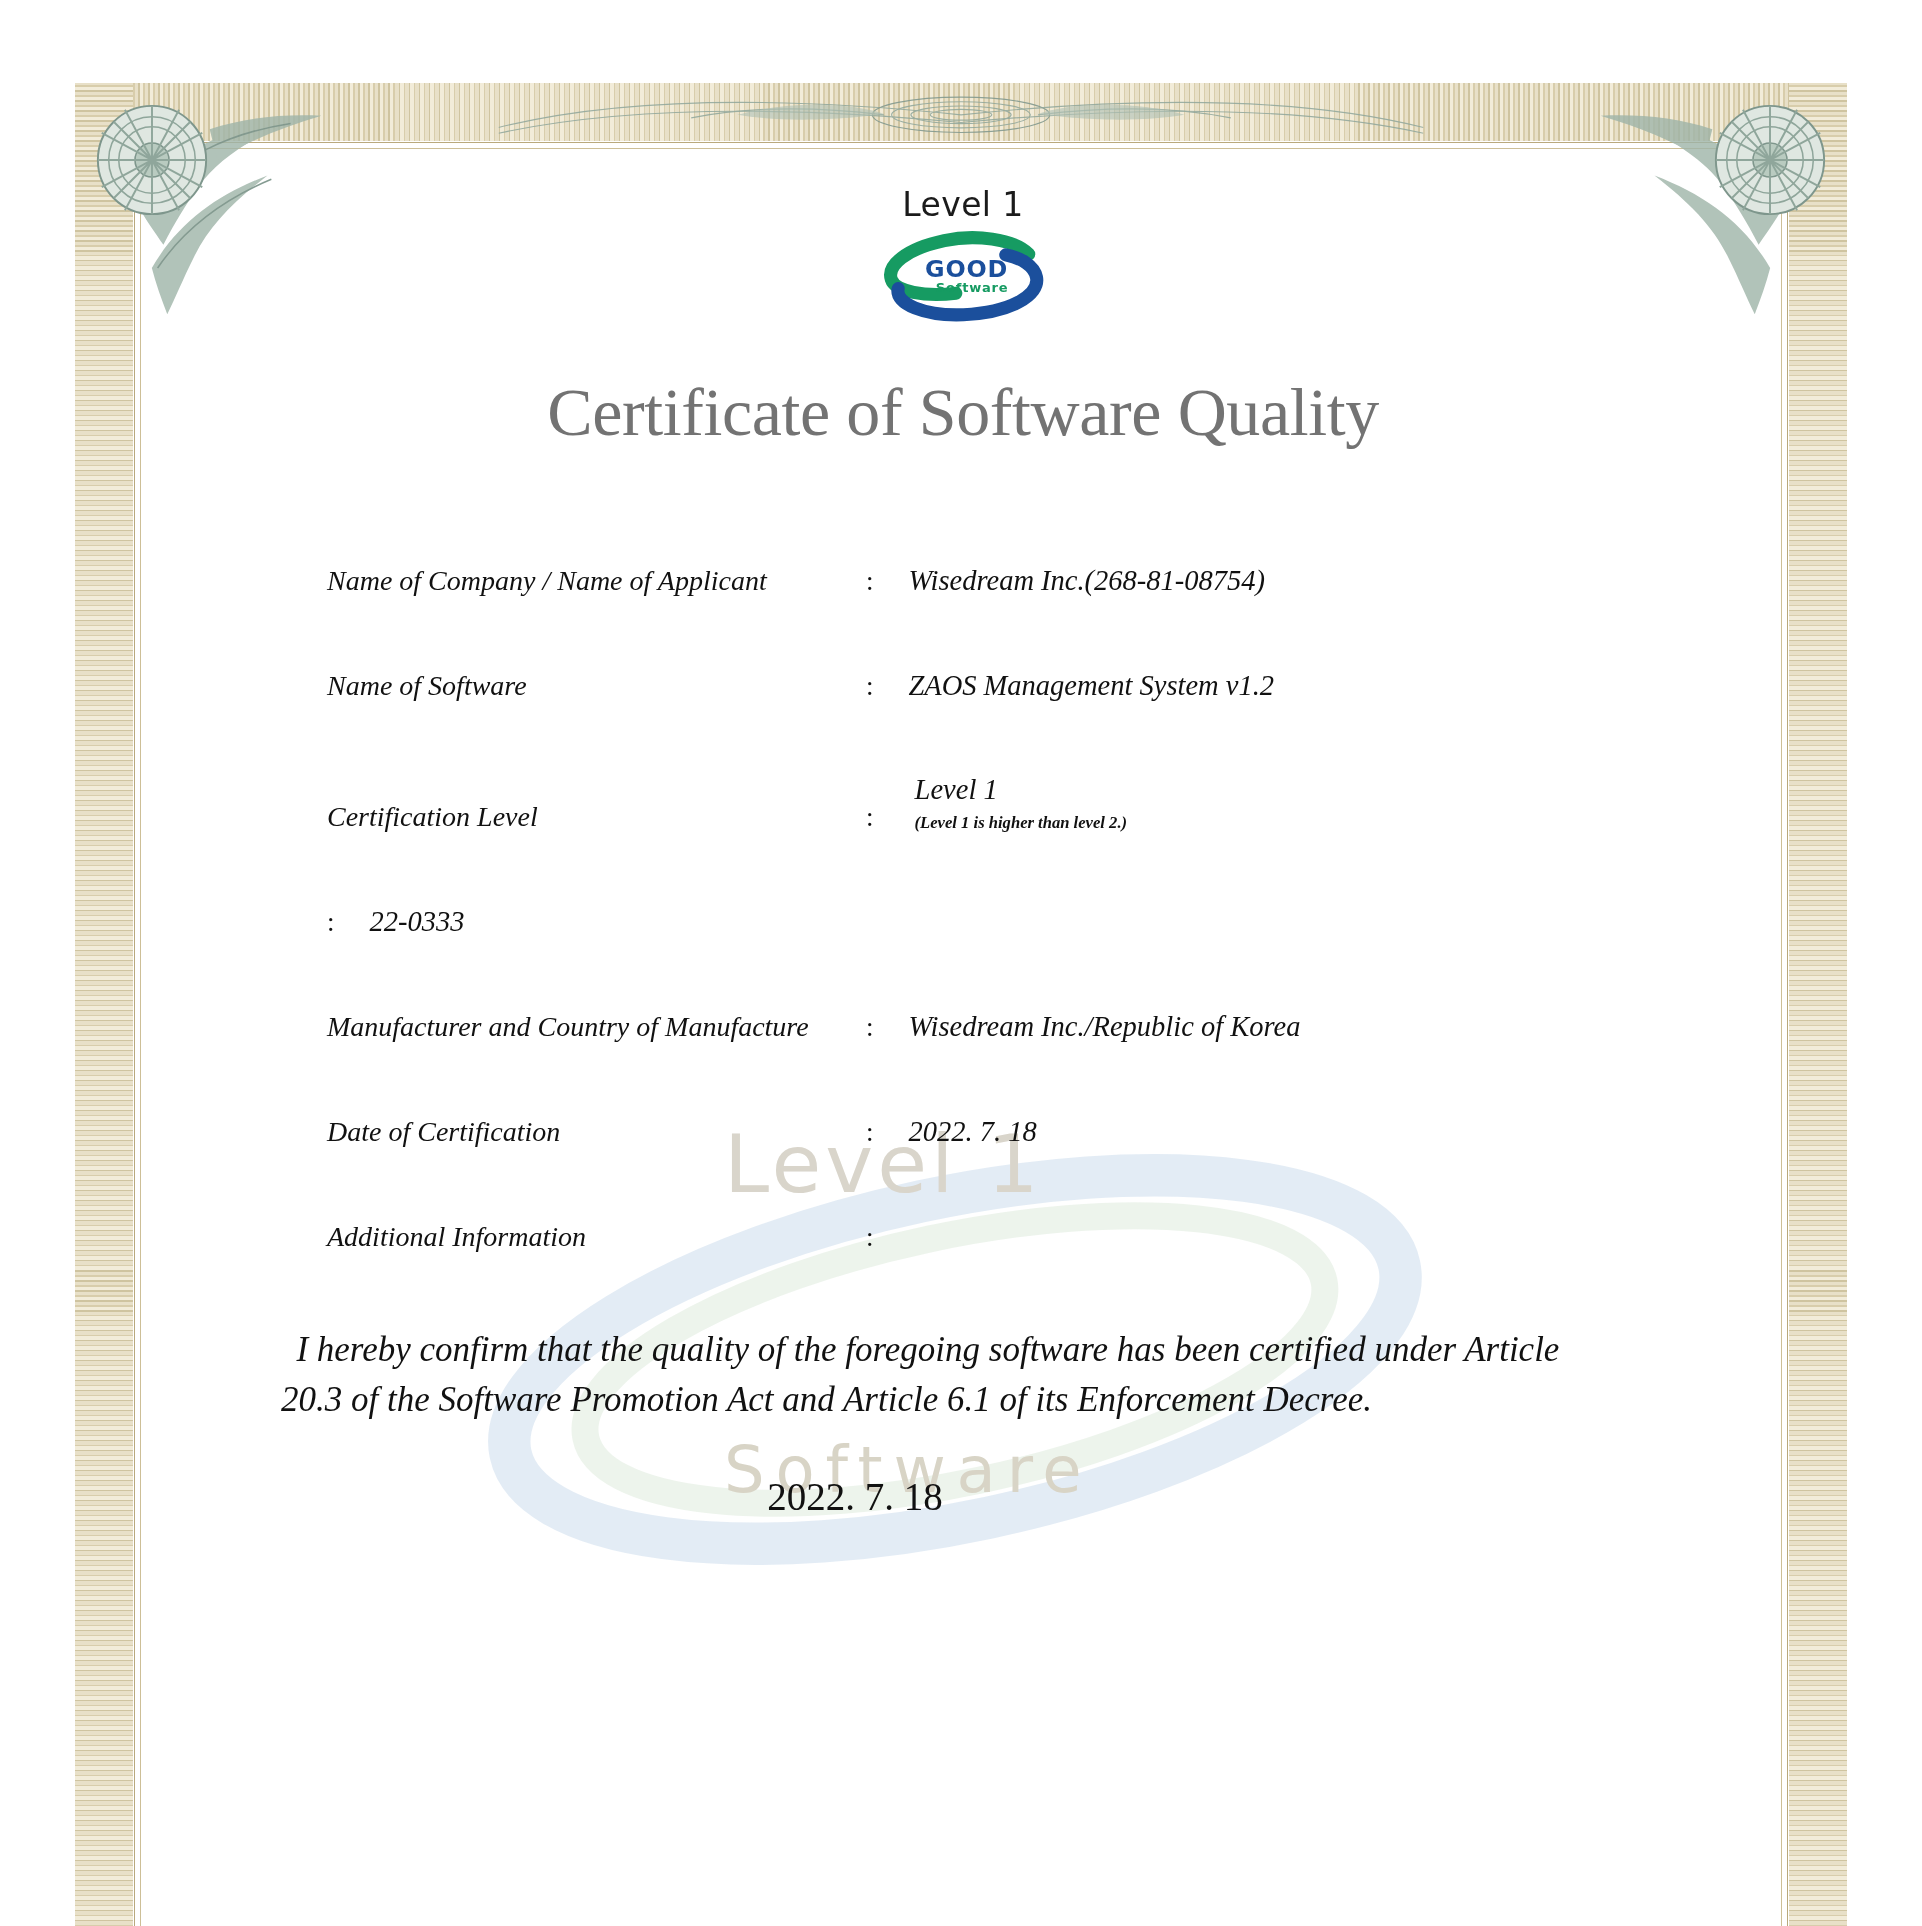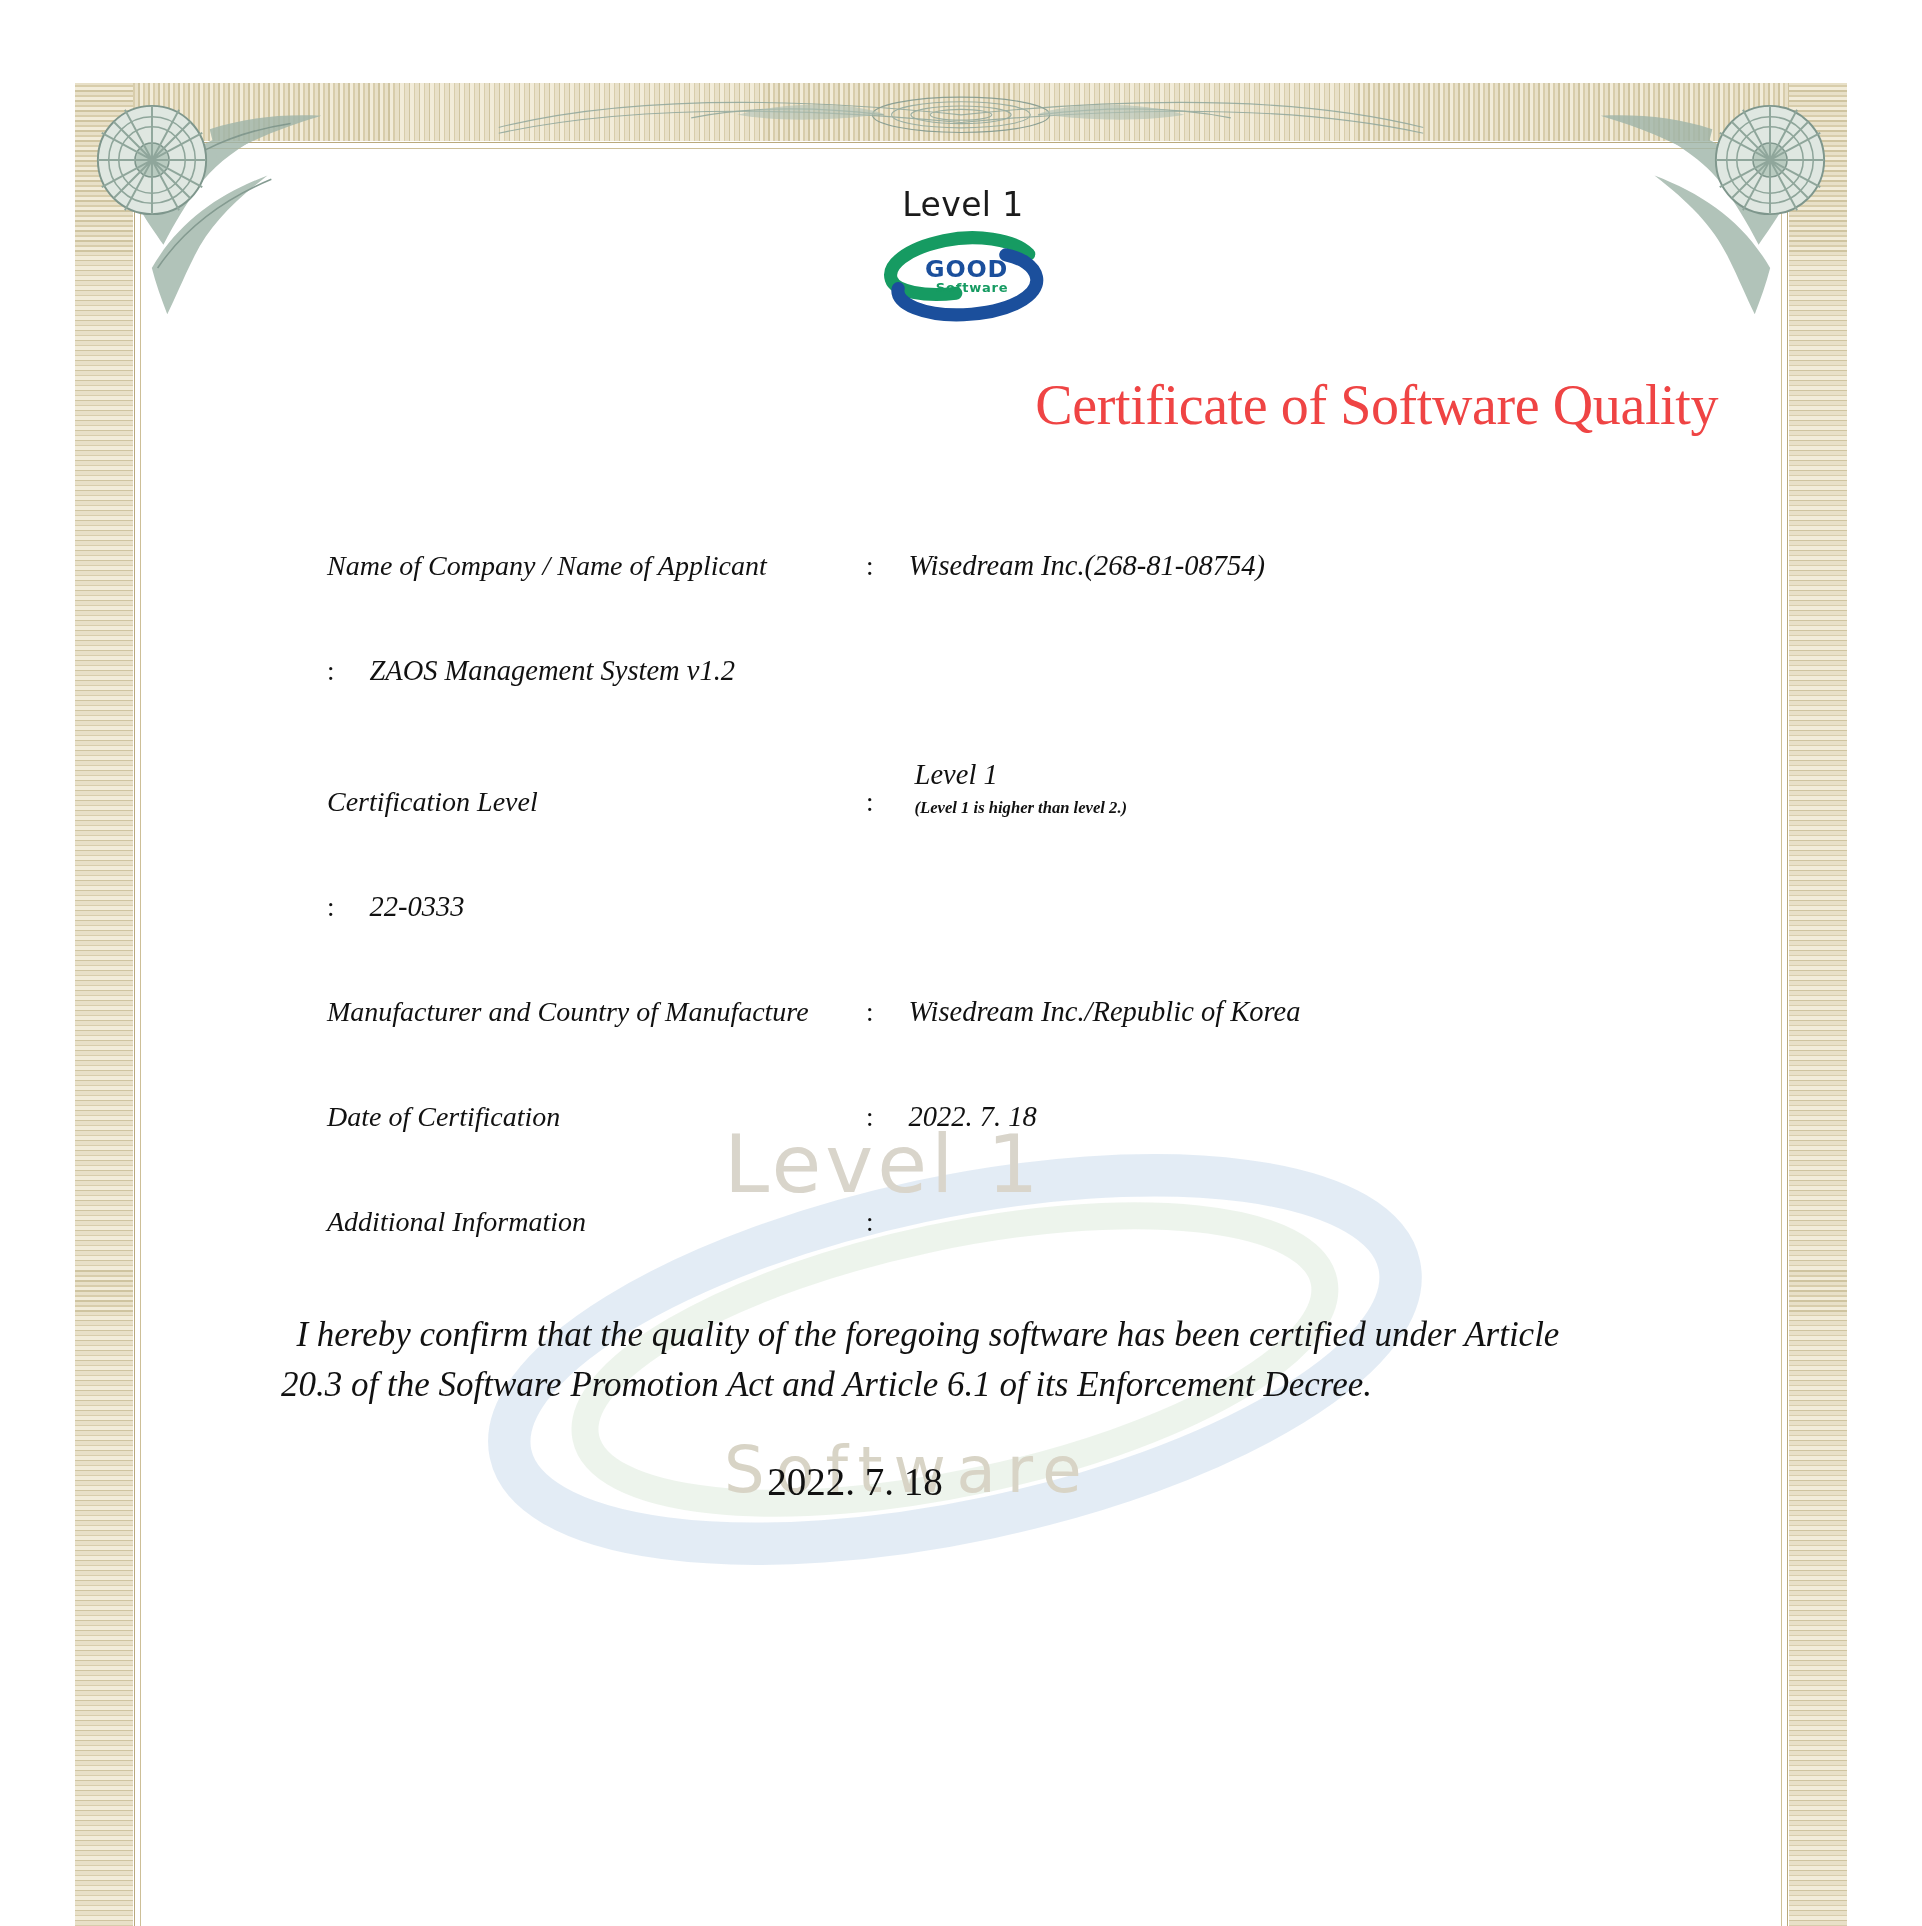--- a/index.html
+++ b/index.html
@@ -172,24 +172,24 @@
   }
   .logo-wrap {
     margin: 7px auto 0;
     width: 231px;
     height: 96px;
     position: relative;
   }
 
   
   .title {
-    text-align: right;
-    font-family: "Liberation Serif", serif;
-    font-size: 56px;
-    color: #ef4444;
+    text-align: center;
+    font-family: "Liberation Serif", serif;
+    font-size: 68px;
+    color: #737373;
     margin-top: 46px;
     letter-spacing: -0.4px;
   }
 
   
   .fields {
     margin-top: 112px;
     margin-left: 119px;
     width: 1291px;
   }
@@ -356,20 +356,21 @@
 
       <div class="fields">
 
         <div class="field-row">
           <div class="field-label">Name of Company / Name of Applicant</div>
           <div class="field-colon">:</div>
           <div class="field-value">Wisedream Inc.(268-81-08754)</div>
         </div>
 
         <div class="field-row">
+          <div class="field-label">Name of Software</div>
           <div class="field-colon">:</div>
           <div class="field-value">ZAOS Management System v1.2</div>
         </div>
 
         <div class="field-row level-row">
           <div class="field-label">Certification Level</div>
           <div class="field-colon">:</div>
           <div class="field-value">
             <span>Level 1</span>
             <span class="sub">(Level 1 is higher than level 2.)</span>

